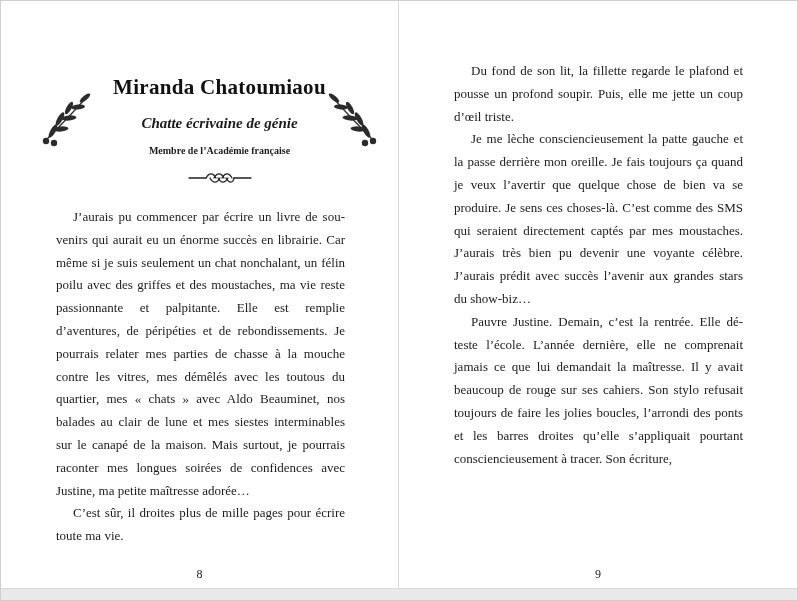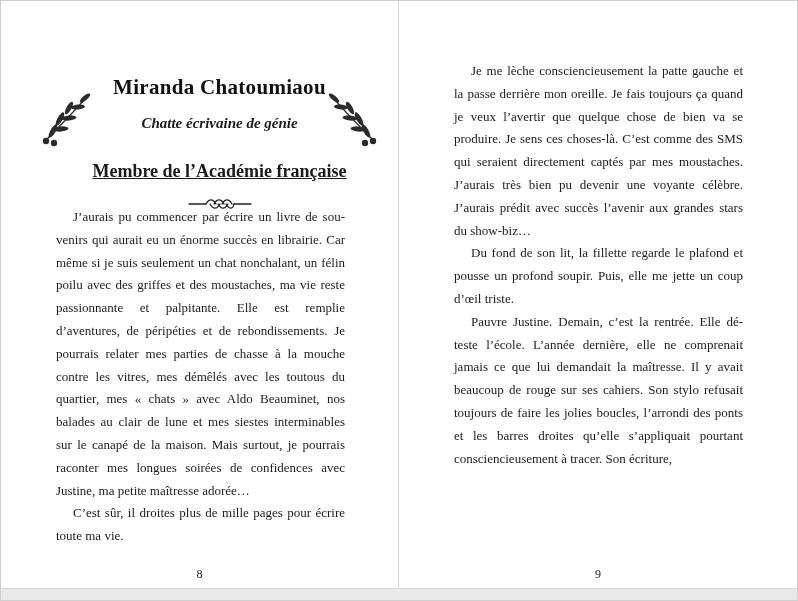--- a/index.html
+++ b/index.html
@@ -35,21 +35,21 @@
   }
   .chapter-header {
     position: absolute; top: 74px; left: 0;
     width: 100%; text-align: center; padding-left: 20px;
   }
   .chapter-title {
     font-size: 21px; font-weight: bold;
     letter-spacing: 0.3px; color: #111111;
   }
   .chapter-subtitle { font-style: italic; font-size: 15px; margin-top: 15px; font-weight: bold; }
-  .chapter-credential { font-weight: bold; font-size: 18px; margin-top: 29px; text-decoration: underline; }
+  .chapter-credential { font-weight: bold; font-size: 10px; margin-top: 13px; }
   .divider { margin-top: 14px; height: 18px; }
   .branch { position: absolute; top: 16px; width: 52px; height: 56px; }
   .branch-left { left: 38px; }
   .branch-right { right: 38px; transform: scaleX(-1); }
   .body-text {
     position: absolute; left: 55px; width: 289px;
     font-size: 13px; line-height: 22.8px;
     text-align: justify;
   }
   .page-left .body-text { top: 196px; margin-top: 9px; }
@@ -120,21 +120,21 @@
     </div>
     <div class="body-text">
       <p>J’aurais pu commencer par écrire un livre de sou­venirs qui aurait eu un énorme succès en librairie. Car même si je suis seulement un chat nonchalant, un félin poilu avec des griffes et des moustaches, ma vie reste passionnante et palpitante. Elle est remplie d’aventures, de péripéties et de rebondissements. Je pourrais relater mes parties de chasse à la mouche contre les vitres, mes démêlés avec les toutous du quartier, mes « chats » avec Aldo Beauminet, nos balades au clair de lune et mes siestes interminables sur le canapé de la maison. Mais surtout, je pourrais raconter mes longues soirées de confidences avec Justine, ma petite maîtresse adorée…</p>
       <p>C’est sûr, il droites plus de mille pages pour écrire toute ma vie.</p>
     </div>
     <div class="page-number">8</div>
   </div>
 
   <div class="page page-right">
     <div class="body-text">
+      <p>Du fond de son lit, la fillette regarde le plafond et pousse un profond soupir. Puis, elle me jette un coup d’œil triste.</p>
       <p>Je me lèche consciencieusement la patte gauche et la passe derrière mon oreille. Je fais toujours ça quand je veux l’avertir que quelque chose de bien va se produire. Je sens ces choses-là. C’est comme des SMS qui seraient directement captés par mes moustaches. J’aurais très bien pu devenir une voyante célèbre. J’aurais prédit avec succès l’ave­nir aux grandes stars du show-biz…</p>
-      <p>Du fond de son lit, la fillette regarde le plafond et pousse un profond soupir. Puis, elle me jette un coup d’œil triste.</p>
       <p>Pauvre Justine. Demain, c’est la rentrée. Elle dé­teste l’école. L’année dernière, elle ne comprenait jamais ce que lui demandait la maîtresse. Il y avait beaucoup de rouge sur ses cahiers. Son stylo refu­sait toujours de faire les jolies boucles, l’arrondi des ponts et les barres droites qu’elle s’appliquait pourtant consciencieusement à tracer. Son écriture,</p>
     </div>
     <div class="page-number">9</div>
   </div>
 
   <div class="bottom-edge"></div>
 </div>
 
 </body></html>

